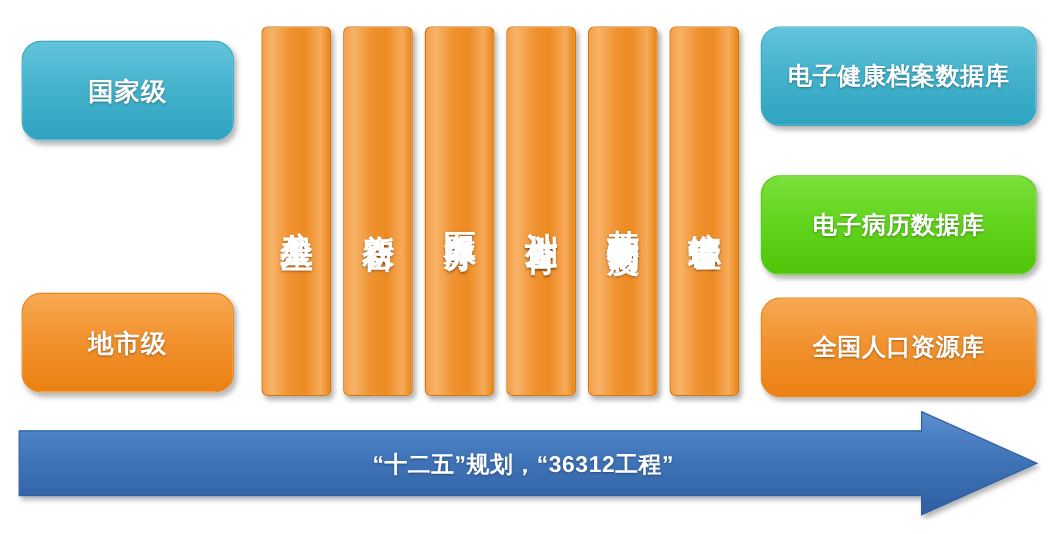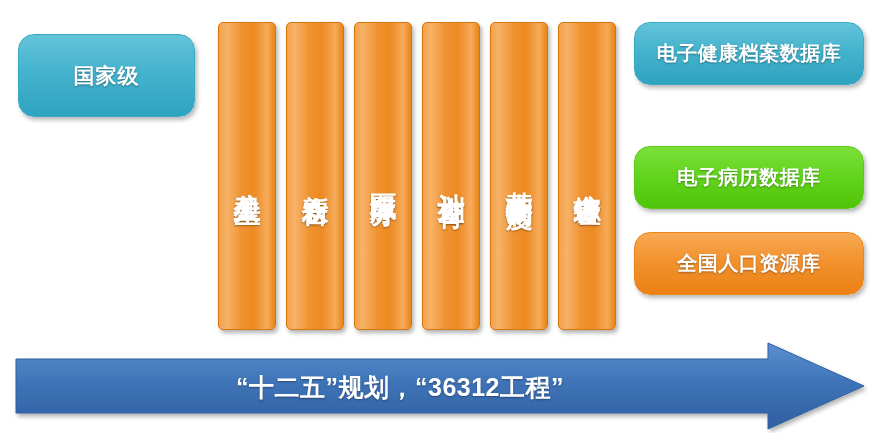--- a/index.html
+++ b/index.html
@@ -80,21 +80,21 @@
     letter-spacing: 2px;
     line-height: 1.06;
     text-shadow: 0 1px 2px rgba(0,0,0,0.35);
     white-space: nowrap;
   }
 
   
   .right-box {
     position: absolute;
     width: 230px;
-    height: 63px;
+    height: 83px;
     border-radius: 16px;
     display: flex;
     align-items: center;
     justify-content: center;
     color: #ffffff;
     font-size: 20px;
     font-weight: bold;
     letter-spacing: 0.5px;
     text-shadow: 0 1px 2px rgba(0,0,0,0.35);
     box-shadow: 2px 3px 4px rgba(0,0,0,0.28);
@@ -105,20 +105,21 @@
     border: 1px solid #3aa9c4;
   }
   .right-box.green {
     background: linear-gradient(to bottom, #7be03a 0%, #63d51f 45%, #4fc408 100%);
     border: 1px solid #5cc91a;
     margin-top: 19px;
   }
   .right-box.orange {
     background: linear-gradient(to bottom, #f7a953 0%, #f2922f 45%, #ec8113 100%);
     border: 1px solid #e8871f;
+    margin-top: 16px;
   }
 
   
   #arrow-banner {
     position: absolute;
     left: 14px;
     top: 341px;
     width: 854px;
     height: 92px;
   }
@@ -128,34 +129,38 @@
   #arrow-label {
     position: absolute;
     left: 0;
     top: 341px;
     width: 800px;
     height: 92px;
     display: flex;
     align-items: center;
     justify-content: center;
     color: #ffffff;
-    font-size: 25px;
+    font-size: 19px;
     font-weight: bold;
     letter-spacing: 0.5px;
     text-shadow: 0 1px 2px rgba(0,0,0,0.35);
     pointer-events: none;
+    padding-left: 36px;
   }
 </style>
 </head>
 <body>
 
 <div id="stage">
 
   <div class="left-box blue" style="left:18px; top:22px;">
     <span>国家级</span>
+  </div>
+  <div class="left-box orange" style="left:18px; top:232px;">
+    <span>地市级</span>
   </div>
 
   <div class="vbar" style="left:218px;">
     <span class="vtext">公共卫生</span>
   </div>
   <div class="vbar" style="left:286px;">
     <span class="vtext">新农合</span>
   </div>
   <div class="vbar" style="left:354px;">
     <span class="vtext">医疗服务</span>

